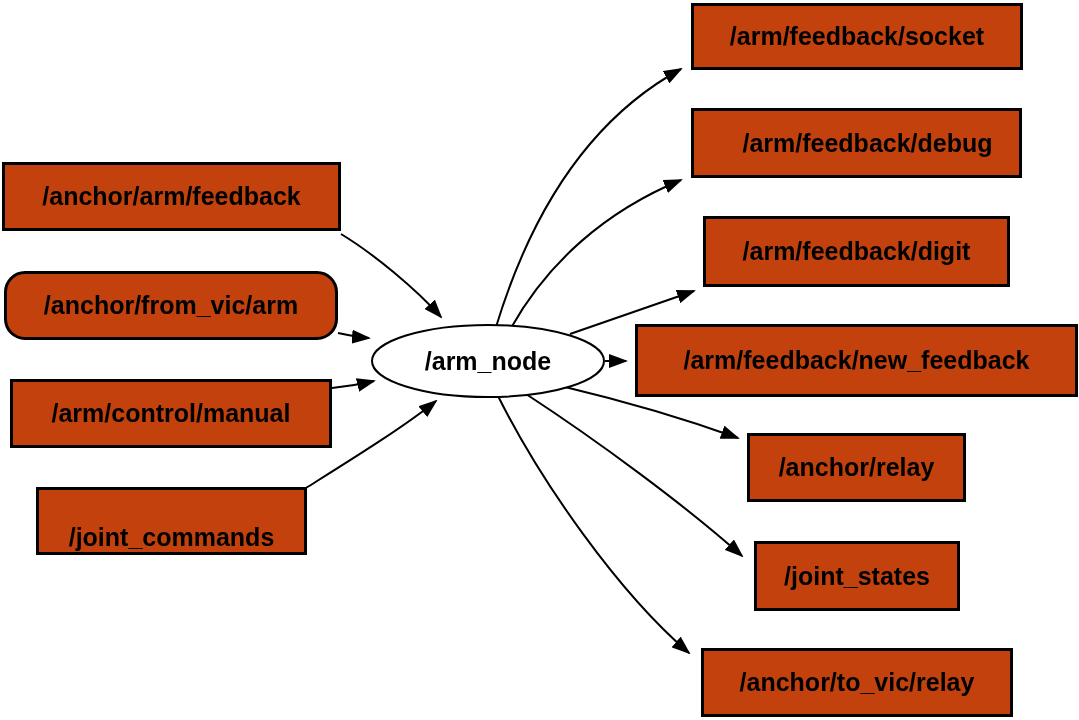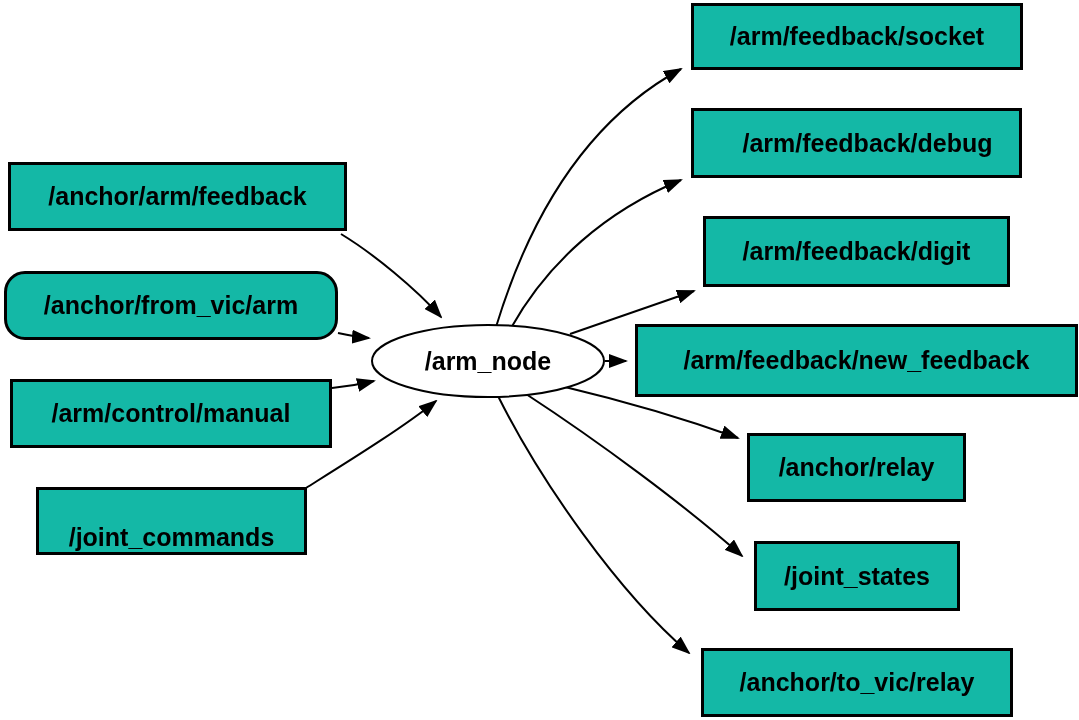--- a/index.html
+++ b/index.html
@@ -29,21 +29,21 @@
   }
   .node-ellipse {
     fill: #ffffff;
     stroke: #000000;
     stroke-width: 2;
   }
   .topic-box {
     position: absolute;
     box-sizing: border-box;
     border: 3px solid #000000;
-    background: #14b8a6;
+    background: #c2410c;
     display: flex;
     align-items: center;
     justify-content: center;
     font-size: 25px;
     font-weight: bold;
     color: #000000;
     white-space: nowrap;
   }
   .ellipse-label {
     position: absolute;
@@ -83,21 +83,21 @@
     <path class="edge" d="M605,361 L626,361" marker-end="url(#arrow)"></path>
     <path class="edge" d="M565,387 C628,402 688,420 738,438" marker-end="url(#arrow)"></path>
     <path class="edge" d="M526,394 C598,441 686,506 742,556" marker-end="url(#arrow)"></path>
     <path class="edge" d="M498,396 C541,482 618,592 689,653" marker-end="url(#arrow)"></path>
 
     <ellipse class="node-ellipse" cx="488" cy="361" rx="116" ry="36"></ellipse>
   </svg>
 
   <div class="ellipse-label">/arm_node</div>
 
-  <div class="topic-box" style="left:8px; top:162px; width:339px; height:69px;">
+  <div class="topic-box" style="left:2px; top:162px; width:339px; height:69px;">
     <span>/anchor/arm/feedback</span>
   </div>
   <div class="topic-box" style="left:4px; top:271px; width:334px; height:69px;border-radius:21px;">
     <span>/anchor/from_vic/arm</span>
   </div>
   <div class="topic-box" style="left:10px; top:379px; width:322px; height:69px;">
     <span>/arm/control/manual</span>
   </div>
   <div class="topic-box" style="left:36px; top:487px; width:271px; height:68px;align-items:flex-end;">
     <span>/joint_commands</span>

